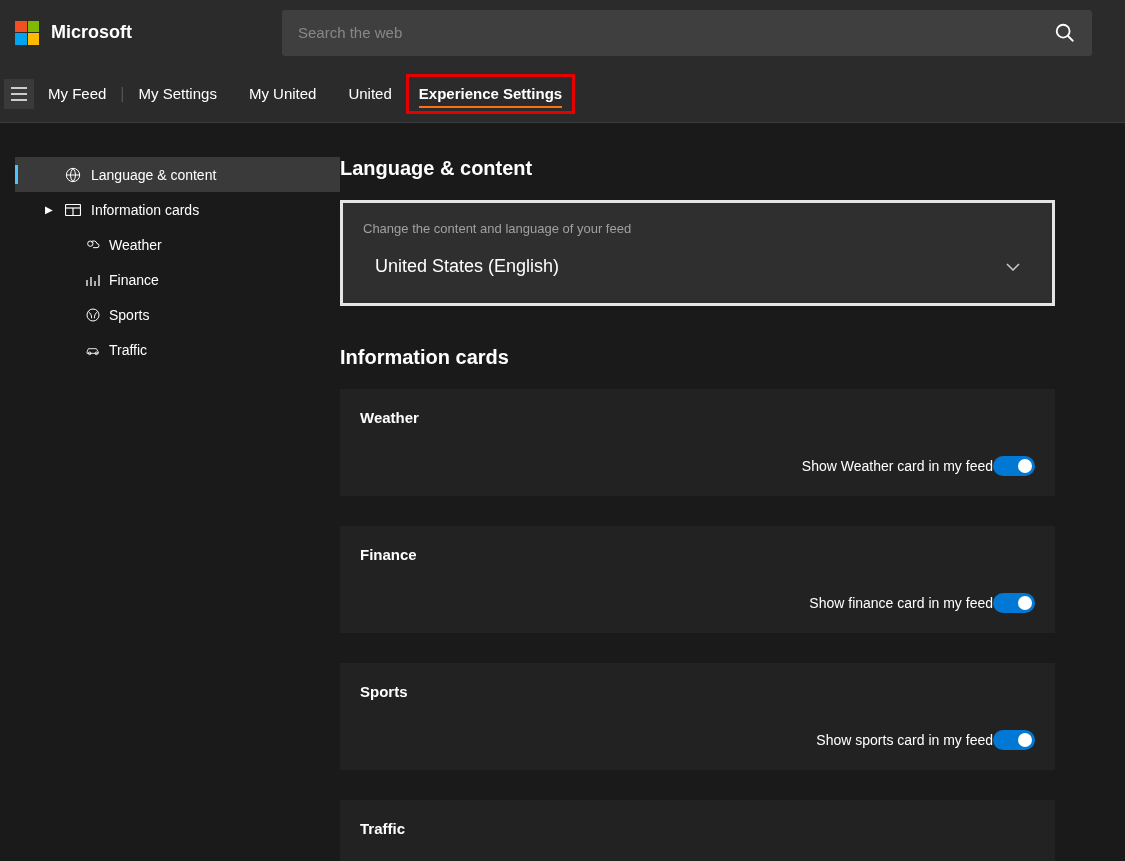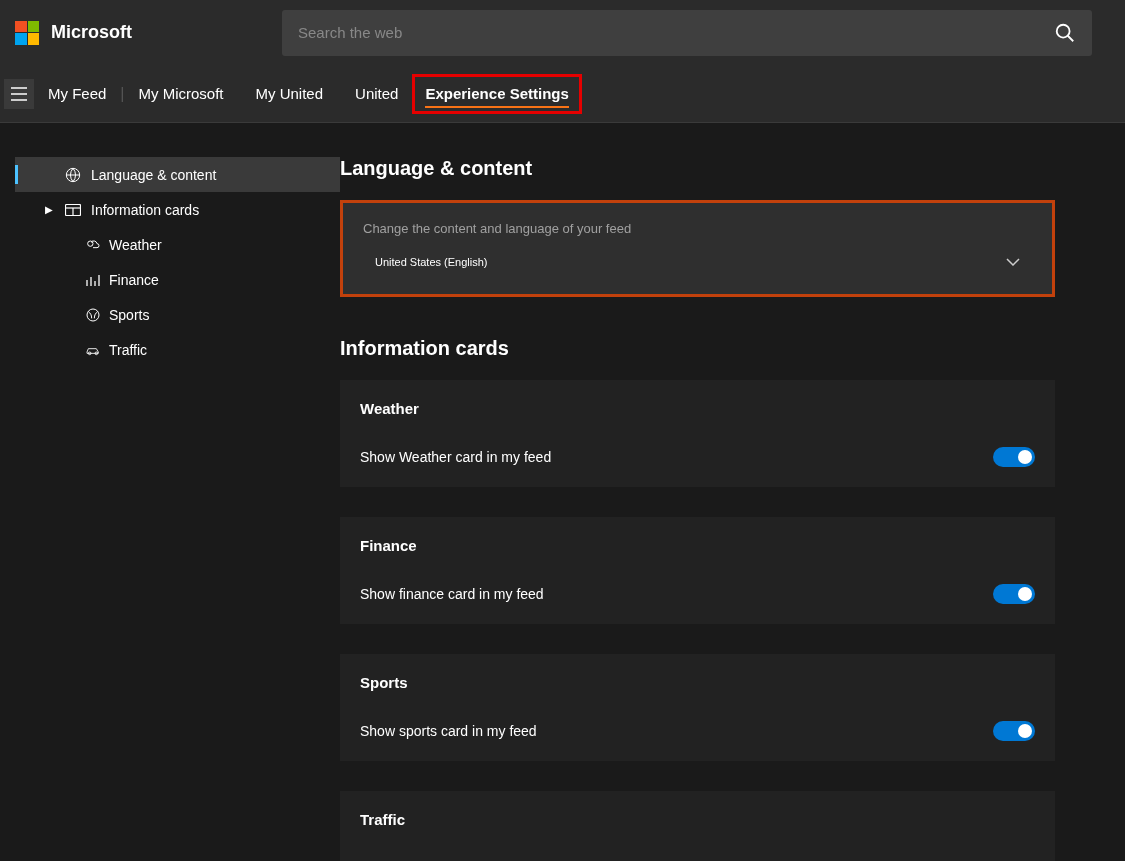--- a/index.html
+++ b/index.html
@@ -146,53 +146,53 @@
   .main {
     flex: 1;
     padding-right: 70px;
   }
   .section-title {
     font-size: 20px;
     font-weight: 600;
     margin-bottom: 20px;
   }
   .lang-box {
-    border: 3px solid #c2410c;
+    border: 3px solid #e5e5e5;
     background: #2f2f2f;
     padding: 18px 20px 20px 20px;
     margin-bottom: 40px;
   }
   .lang-desc {
     font-size: 13px;
     color: #a0a0a0;
     margin-bottom: 14px;
   }
   .dropdown {
     display: flex;
     align-items: center;
     justify-content: space-between;
     padding: 6px 12px;
     cursor: pointer;
   }
-  .dropdown-text { font-size: 11px; color: #fff; }
+  .dropdown-text { font-size: 18px; color: #fff; }
   .chevron-down { color: #ccc; font-size: 12px; }
   .card-section {
     background: #222;
     padding: 20px;
     margin-bottom: 30px;
   }
   .card-title {
     font-size: 15px;
     font-weight: 600;
     margin-bottom: 30px;
   }
   .card-row {
     display: flex;
     align-items: center;
-    justify-content: space-between;
+    justify-content: flex-end;
     margin-top: 24px;
   }
   .card-desc { font-size: 14px; }
   .toggle {
     width: 42px;
     height: 20px;
     background: #0078d4;
     border-radius: 10px;
     position: relative;
     cursor: pointer;
@@ -236,21 +236,21 @@
 <div class="tabs-row">
   <div class="hamburger">
     <svg width="16" height="14" viewBox="0 0 16 14" stroke="#fff" stroke-width="1.5">
         <line x1="0" y1="1" x2="16" y2="1"></line>
         <line x1="0" y1="7" x2="16" y2="7"></line>
         <line x1="0" y1="13" x2="16" y2="13"></line>
       </svg>
   </div>
   <span class="tab">My Feed</span>
   <span class="tab-sep">|</span>
-  <span class="tab">My Microsoft</span>
+  <span class="tab">My Settings</span>
   <span class="tab-gap"></span>
   <span class="tab">My United</span>
   <span class="tab-gap"></span>
   <span class="tab">United</span>
   <span class="highlight-tab">
     <span class="tab tab-active">Experience Settings</span>
   </span>
 </div>
 
 <div class="content">

